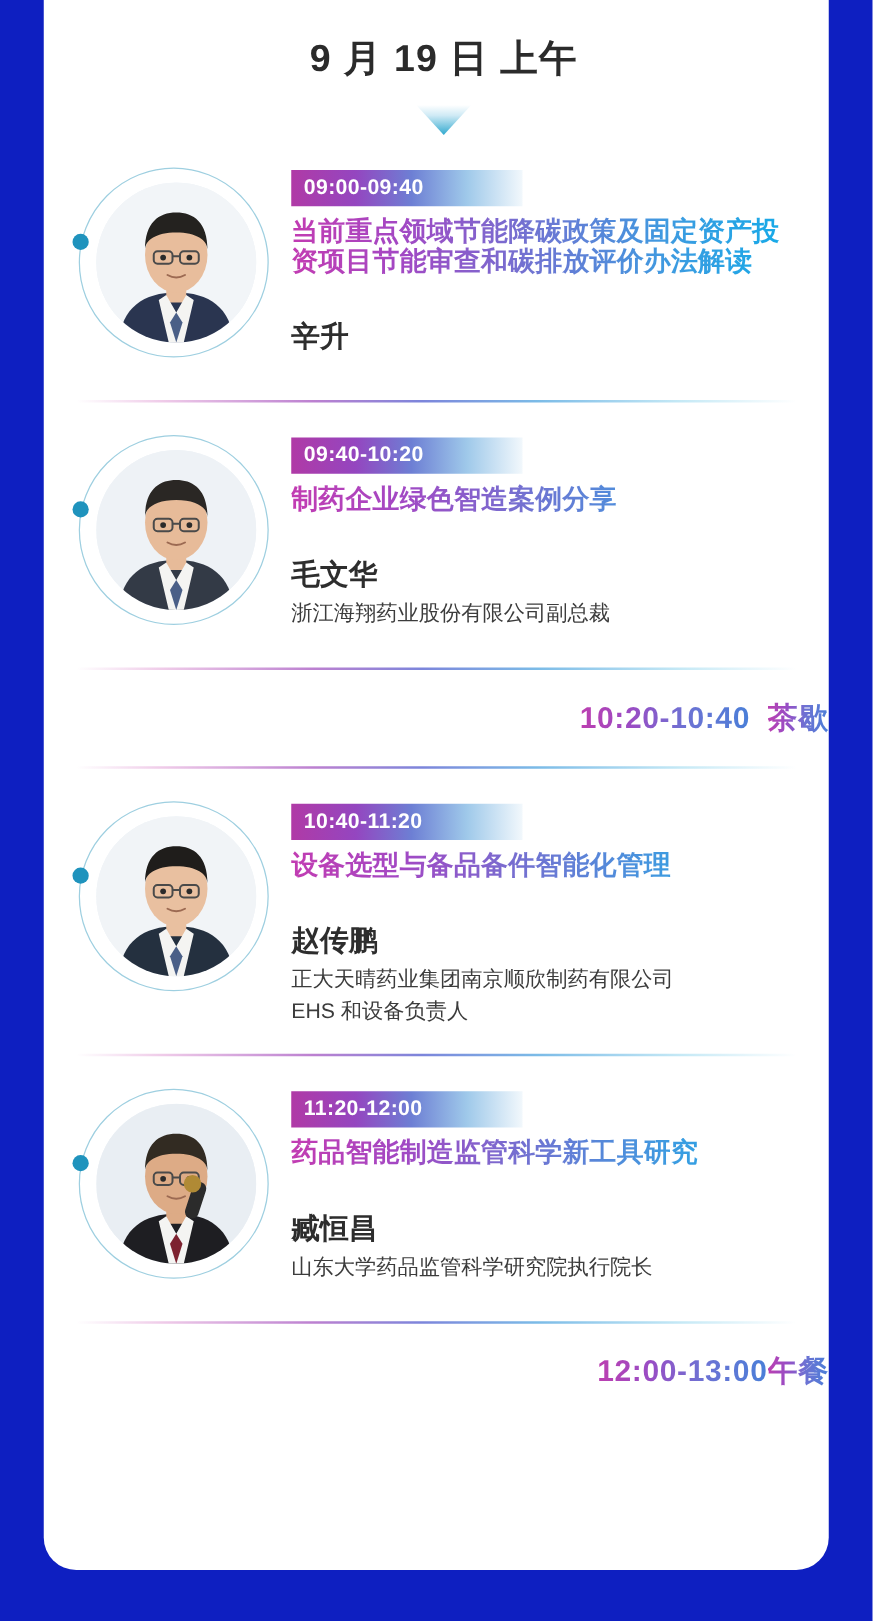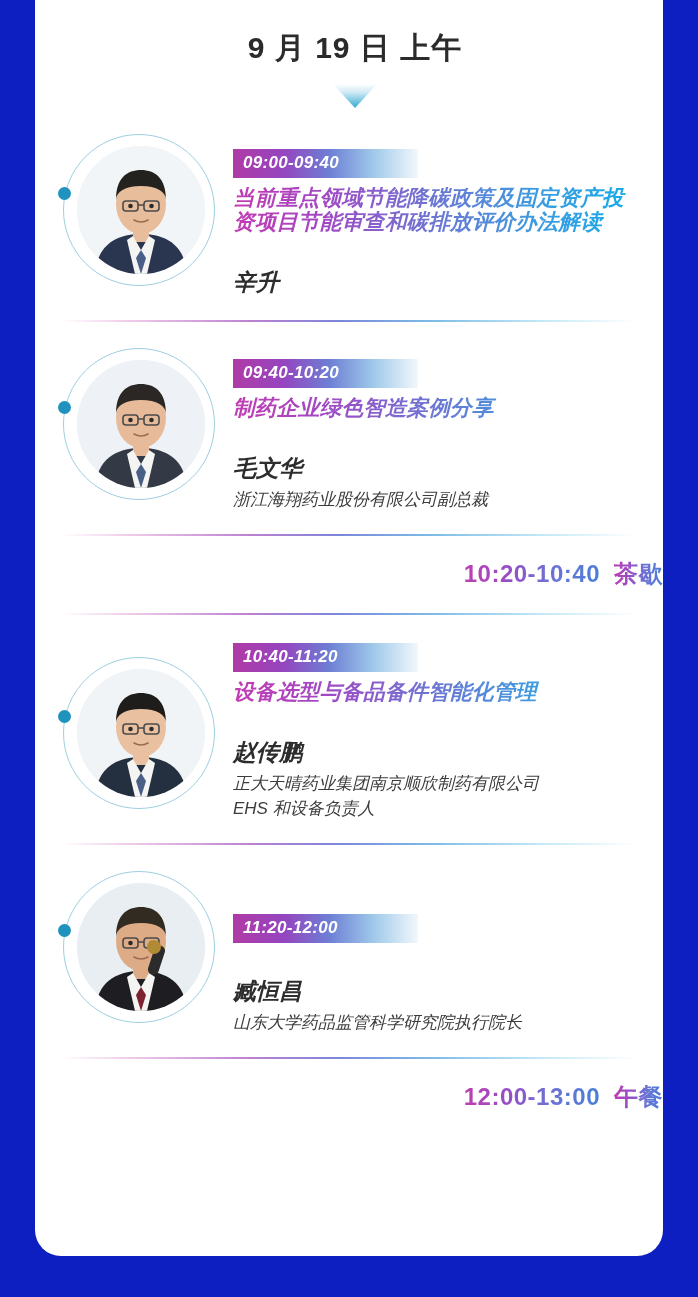--- a/index.html
+++ b/index.html
@@ -60,23 +60,22 @@
         rgba(176,106,200,0.85) 33%,
         rgba(110,120,215,0.9) 48%,
         rgba(90,170,225,0.8) 64%,
         rgba(150,215,238,0.55) 84%,
         rgba(255,255,255,0) 100%);
   }
 
   
   .session {
     display: flex;
-    align-items: flex-end;
+    align-items: flex-start;
     padding: 22px 26px 22px 20px;
-    font-style: italic;
   }
 
   
   .avatar-wrap {
     position: relative;
     flex: 0 0 auto;
     width: 168px;
     height: 168px;
     margin-right: 10px;
   }
@@ -309,26 +308,27 @@
     <path d="M57 74 q7 4 14 0" stroke="#9c6a52" stroke-width="1.6" fill="none" stroke-linecap="round"></path>
     <g>
                 <rect x="74" y="62" width="11" height="30" rx="5" transform="rotate(18 79 77)" fill="#2b2b2b"></rect>
       <ellipse cx="77" cy="64" rx="7" ry="7" fill="#b08a35"></ellipse>
               </g>
   </svg>
           </div>
         </div>
         <div class="session-body">
           <div class="time-badge">11:20-12:00</div>
+          <div class="session-title">药品智能制造监管科学新工具研究</div>
           <div class="speaker-name">臧恒昌</div>
           <div class="speaker-affil">
             <span class="aff-line">山东大学药品监管科学研究院执行院长</span>
           </div>
         </div>
       </div>
       <div class="divider"></div>
       <div class="break-row">
-        <span class="break-text">12:00-13:00</span><span class="break-text" style="margin-left:14px;">午餐</span>
+        <span class="break-text">12:00-13:00</span><span class="break-text" style="margin-left:0;">午餐</span>
       </div>
     </div>
 
   <div class="spacer-bottom"></div>
 </div>
 
 </body></html>

